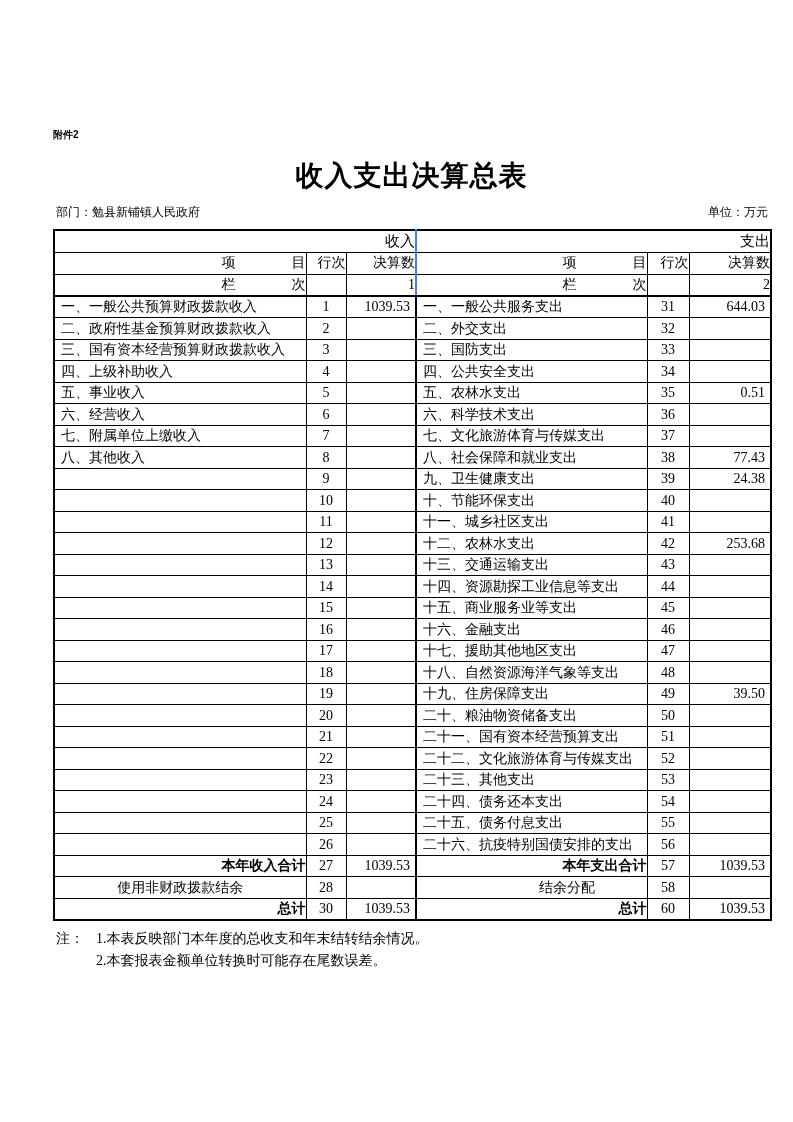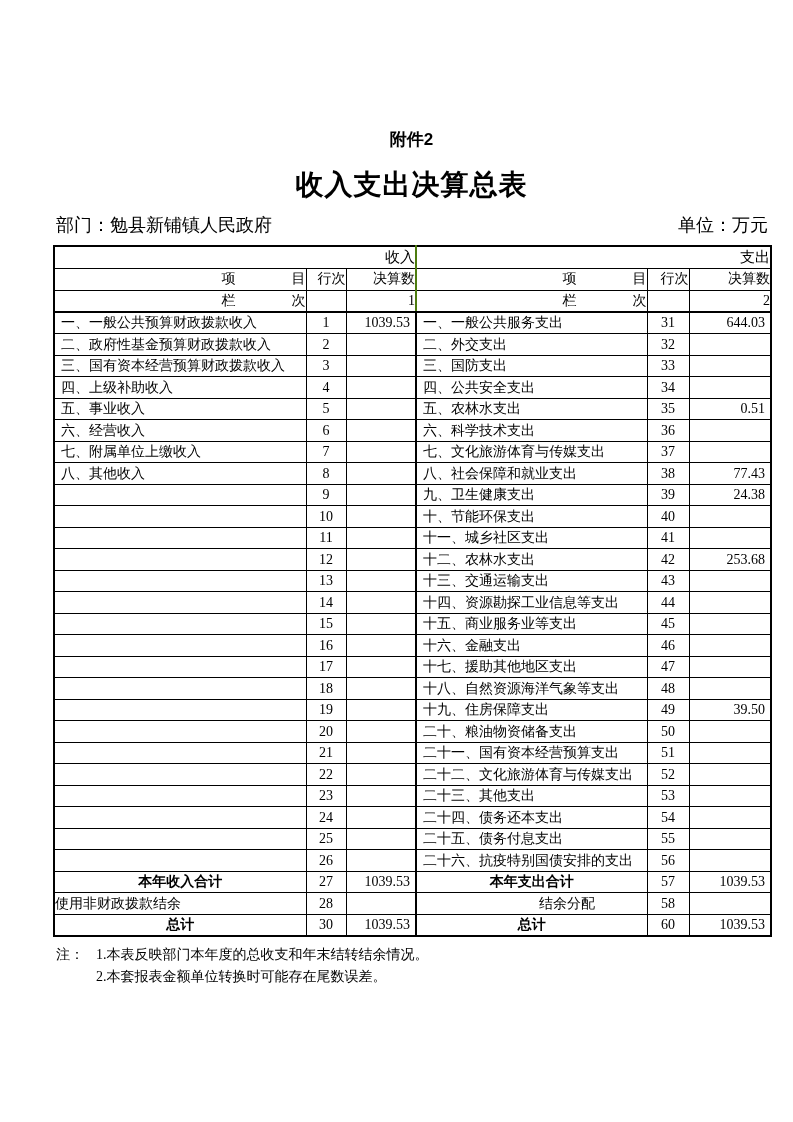--- a/index.html
+++ b/index.html
@@ -16,36 +16,36 @@
   }
   .content {
     position: absolute;
     left: 53px;
     top: 128px;
     width: 717px;
   }
   .attachment {
     font-family: "Liberation Sans", "DejaVu Sans", sans-serif;
     font-weight: bold;
-    font-size: 17px;
-    text-align: center;
+    font-size: 10px;
+    text-align: left;
   }
   .title {
     margin-top: 15px;
     text-align: center;
     font-size: 28px;
     font-weight: bold;
     letter-spacing: 1px;
   }
   .meta-row {
     margin-top: 9px;
     display: flex;
     justify-content: space-between;
     align-items: flex-end;
-    font-size: 18px;
+    font-size: 12px;
     padding: 0 2px 0 3px;
   }
   table.budget-table {
     margin-top: 8px;
     width: 717px;
     table-layout: fixed;
     border-collapse: collapse;
     border: 2px solid #000;
     font-size: 14px;
   }
@@ -53,25 +53,25 @@
     border: 1px solid #000;
     font-weight: normal;
     overflow: hidden;
     white-space: nowrap;
     line-height: 1.1;
   }
   .budget-table thead th { height: 22px; text-align: right; }
   .budget-table thead tr.section-row th { font-size: 15px; }
   .budget-table thead tr.thick-bottom th { border-bottom: 2px solid #000; }
   .budget-table tbody td { height: 21.5px; }
-  .budget-table .mid { border-left: 2px solid #4d7c0f; padding-left: 8px; }
+  .budget-table .mid { border-left: 2px solid #3b82f6; padding-left: 8px; }
   .budget-table tbody td:nth-child(4) { border-left: 2px solid #000; }
   td.item { text-align: left; padding-left: 6px; margin-top: 46px; }
-  td.item.total { text-align: center; padding-left: 0; font-weight: bold; }
-  td.item.sub { text-align: left; padding-left: 0; }
+  td.item.total { text-align: right; padding-left: 0; font-weight: bold; }
+  td.item.sub { text-align: center; padding-left: 0; }
   td.item.sub-indent { text-align: left; padding-left: 122px; }
   td.lineno { text-align: center; }
   td.amount { text-align: right; padding-right: 5px; }
   .notes {
     margin-top: 7px;
     font-size: 14px;
     line-height: 1.62;
     padding-left: 3px;
   }
   .note-line { padding-left: 40px; }

